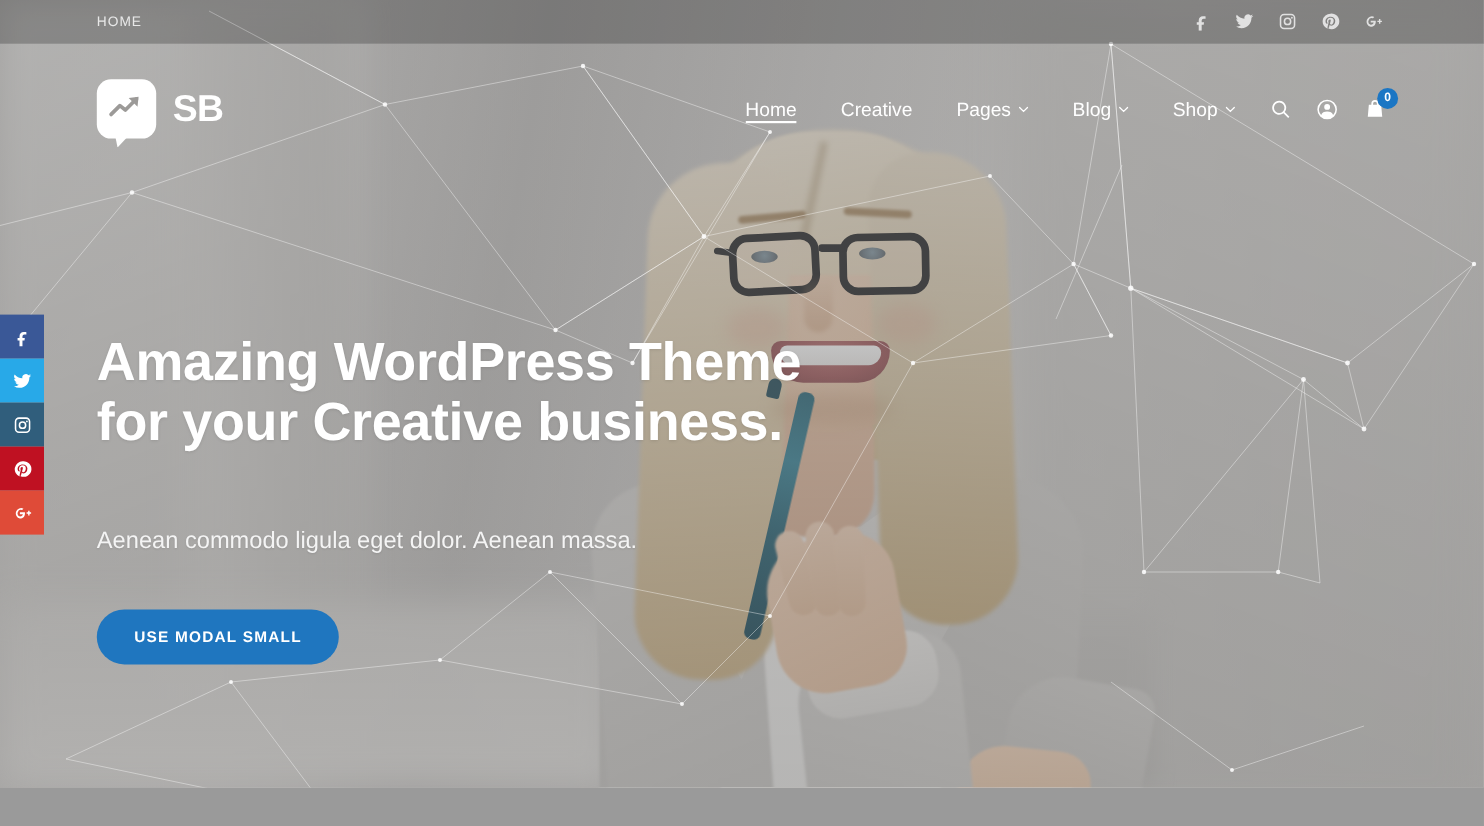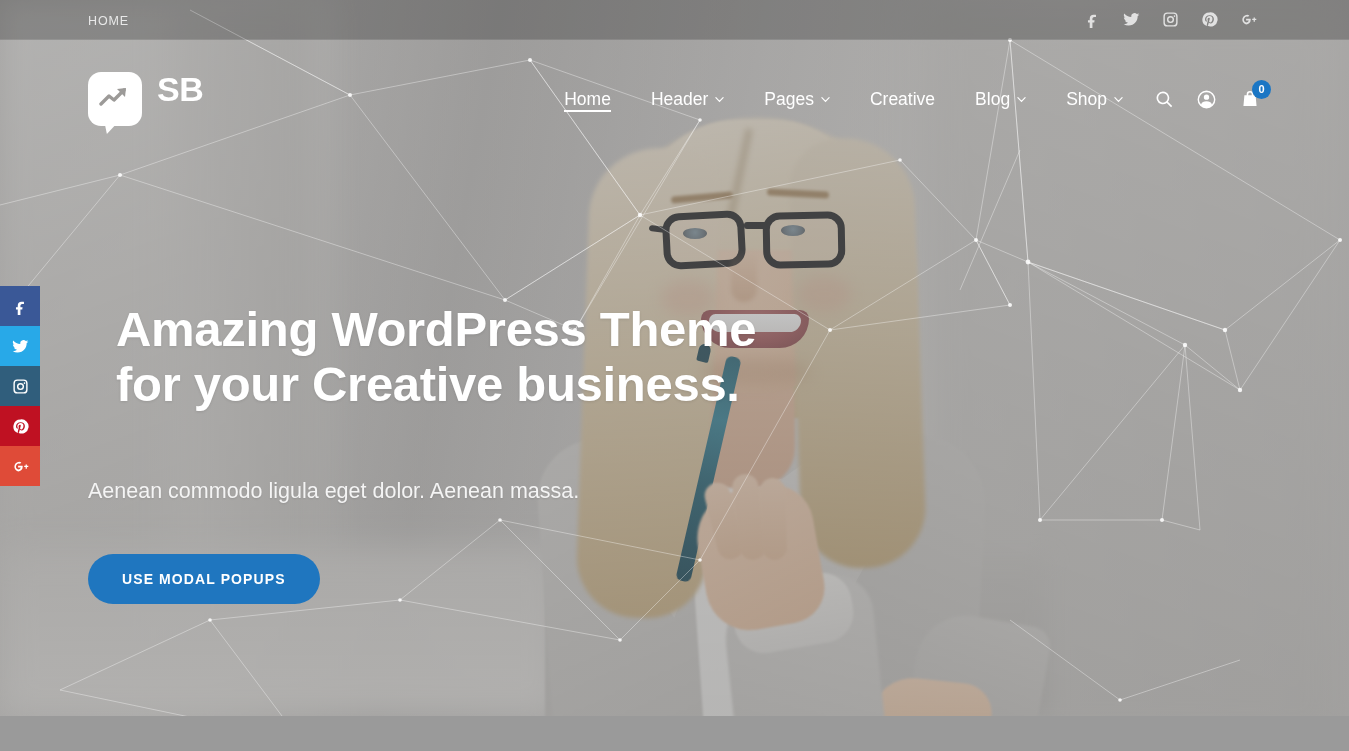--- a/index.html
+++ b/index.html
@@ -256,21 +256,21 @@
   }
   .topbar-right { margin-left:auto; padding-right:92px; display:flex; gap:22px; align-items:center; }
   .topbar-right .sicon { width:17px; height:17px; fill:#eaeaea; cursor:pointer; opacity:.92; }
 
   
   .header {
     position:absolute; left:0; top:40px; width:1349px; height:118px;
     display:flex; align-items:center; z-index:30;
   }
 
-  .brand { display:flex; align-items:flex-start; padding-left:88px; gap:15px; cursor:pointer; }
+  .brand { display:flex; align-items:center; padding-left:88px; gap:15px; cursor:pointer; }
   .brand-mark { width:54px; height:54px; position:relative; }
   .brand-mark .bubble {
     position:absolute; inset:0; background:#fff; border-radius:13px;
   }
   .brand-mark .tail {
     position:absolute; left:16px; bottom:-8px; width:16px; height:14px;
     background:#fff; clip-path:polygon(0 0,100% 0,18% 100%);
   }
   .brand-mark svg { position:absolute; left:11px; top:14px; }
   .brand-text { display:flex; align-items:center; gap:11px; }
@@ -312,21 +312,21 @@
   .social-cell {
     width:40px; height:40px; display:flex; align-items:center; justify-content:center;
     cursor:pointer;
   }
   .social-cell svg { width:17px; height:17px; fill:#fff; }
 
   
   .hero-content { position:absolute; left:88px; top:302px; width:760px; z-index:20; }
   .hero-title {
     color:#fff; font-size:49px; line-height:1.12; font-weight:700;
-    letter-spacing:-.3px; text-shadow:0 1px 3px rgba(0,0,0,.10);margin-left:28px;
+    letter-spacing:-.3px; text-shadow:0 1px 3px rgba(0,0,0,.10);
   }
   .hero-sub {
     margin-top:30px; color:#f4f4f4; font-size:21.5px; line-height:1.55; font-weight:400;
     text-shadow:0 1px 2px rgba(0,0,0,.10);
   }
   .hero-actions { margin-top:46px; display:flex; align-items:center; gap:49px; }
   .btn-primary {
     background:#1f76bf; color:#fff; border:none; border-radius:30px;
     padding:0 34px; height:50px; min-width:218px;
     font-family:"Liberation Sans", sans-serif;
@@ -498,37 +498,29 @@
       <div class="brand-text">
         <div class="brand-sb">SB</div>
       </div>
     </div>
 
     <nav class="nav">
       <a class="nav-item active">
         <span>Home</span>
       </a>
       <a class="nav-item">
-        <span>Header</span>
-        <span class="caret">
-            <svg width="9" height="9" viewBox="0 0 10 10">
-              <path d="M1 3l4 4 4-4" stroke="#fff" stroke-width="1.3" fill="none" stroke-linecap="round"></path>
-            </svg>
-          </span>
+        <span>Creative</span>
       </a>
       <a class="nav-item">
         <span>Pages</span>
         <span class="caret">
             <svg width="9" height="9" viewBox="0 0 10 10">
               <path d="M1 3l4 4 4-4" stroke="#fff" stroke-width="1.3" fill="none" stroke-linecap="round"></path>
             </svg>
           </span>
-      </a>
-      <a class="nav-item">
-        <span>Creative</span>
       </a>
       <a class="nav-item">
         <span>Blog</span>
         <span class="caret">
             <svg width="9" height="9" viewBox="0 0 10 10">
               <path d="M1 3l4 4 4-4" stroke="#fff" stroke-width="1.3" fill="none" stroke-linecap="round"></path>
             </svg>
           </span>
       </a>
       <a class="nav-item">
@@ -592,17 +584,17 @@
   <div class="hero-content">
     <h1 class="hero-title">
       <span>Amazing WordPress Theme</span><br>
       <span>for your Creative business.</span>
     </h1>
     <p class="hero-sub">
       <br>
       <span>Aenean commodo ligula eget dolor. Aenean massa.</span>
     </p>
     <div class="hero-actions">
-      <button class="btn-primary">USE MODAL POPUPS</button>
+      <button class="btn-primary">USE MODAL SMALL</button>
     </div>
   </div>
 
 </div>
 
 </body></html>

